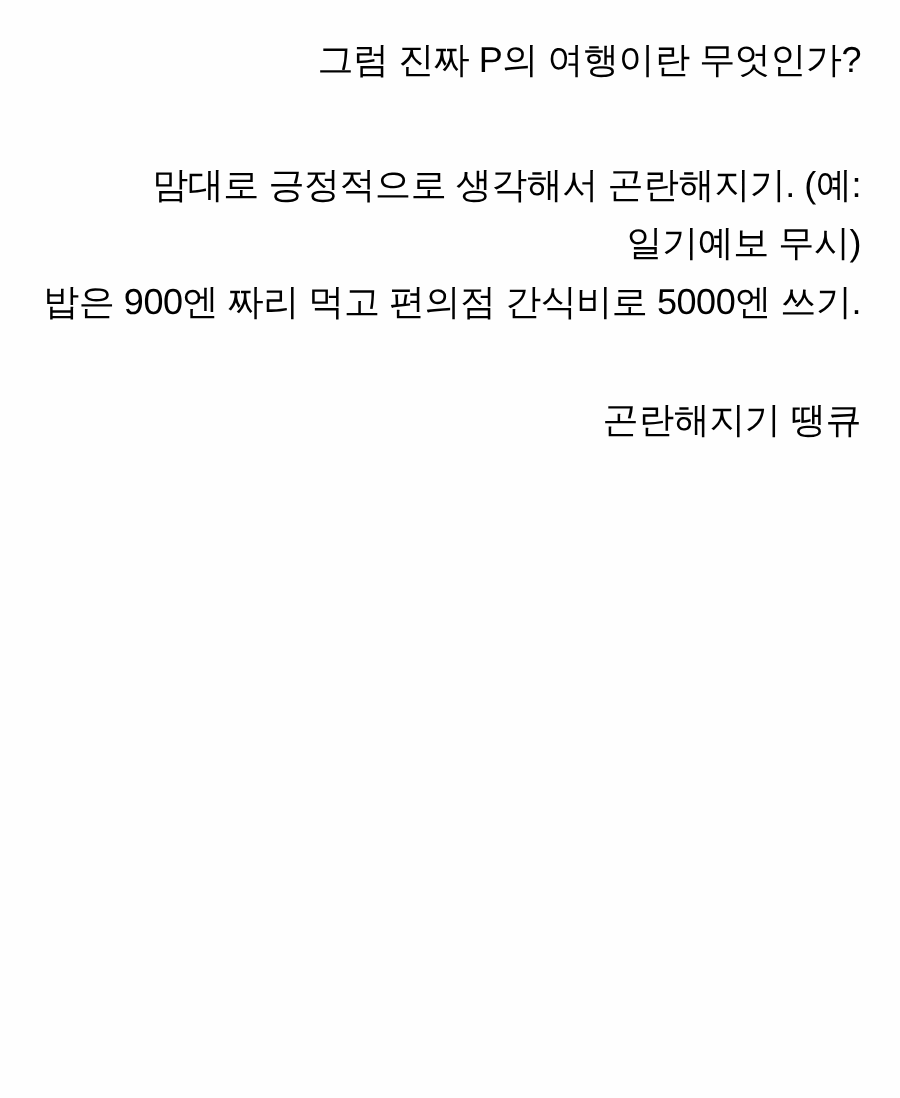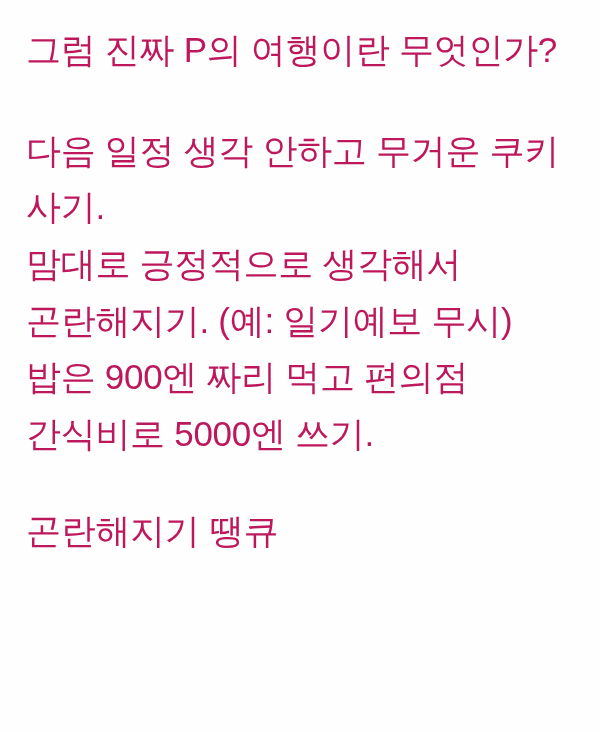--- a/index.html
+++ b/index.html
@@ -15,26 +15,27 @@
     overflow: hidden;
   }
   .page {
     width: 600px;
     height: 732px;
     box-sizing: border-box;
     padding: 22px 26px 0 26px;
     background: #fefefe;
   }
   .block {
-    font-size: 35px;
+    font-size: 24px;
     line-height: 1.62;
     letter-spacing: -0.3px;
     font-weight: 400;
-    color: #be185d;
+    color: #000000;
     word-break: keep-all;
+    text-align: right;
   }
   .spacer-lg {
     height: 44px;
   }
   .spacer-md {
     height: 40px;
   }
   .line {
     display: block;
     white-space: pre-wrap;
@@ -46,21 +47,20 @@
 </head>
 <body>
 
 <div class="page">
 
   <p class="block para">그럼 진짜 P의 여행이란 무엇인가?</p>
 
   <div class="spacer-lg"></div>
 
   <div class="block">
-    <span class="line">다음 일정 생각 안하고 무거운 쿠키 사기.</span>
     <span class="line">맘대로 긍정적으로 생각해서 곤란해지기. (예: 일기예보 무시)</span>
     <span class="line">밥은 900엔 짜리 먹고 편의점 간식비로 5000엔 쓰기.</span>
   </div>
 
   <div class="spacer-md"></div>
 
   <p class="block para">곤란해지기 땡큐</p>
 
 </div>
 

